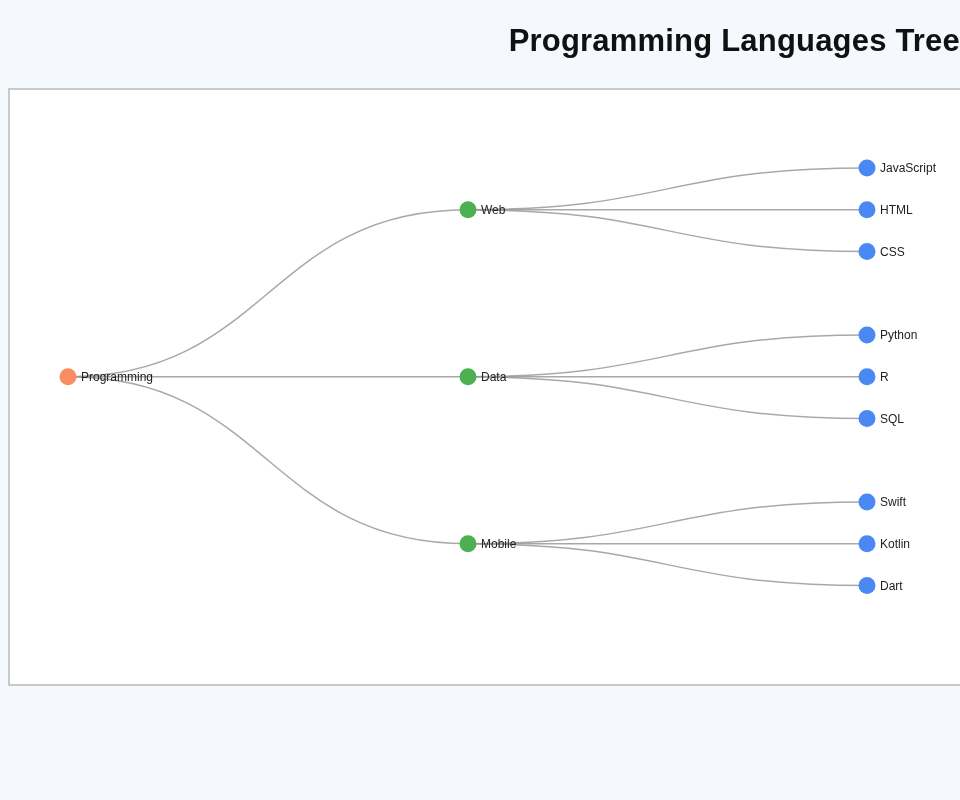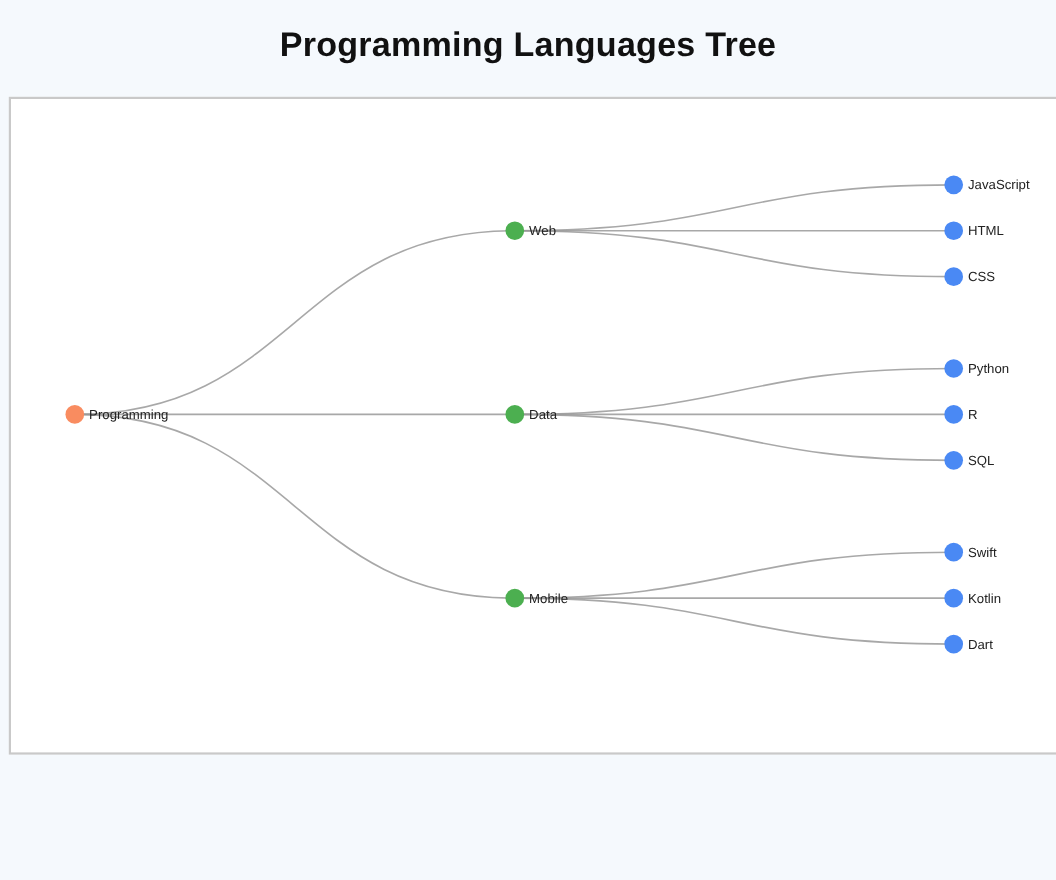--- a/index.html
+++ b/index.html
@@ -5,21 +5,21 @@
   html, body {
     margin: 0; padding: 0;
     width: 960px; height: 800px;
     background: #f5f9fd;
     overflow: hidden;
     font-family: "Liberation Sans", sans-serif;
   }
   .title {
     margin: 0;
     padding-top: 23px;
-    text-align: center;
+    text-align: right;
     font-size: 31px;
     font-weight: 700;
     letter-spacing: 0.2px;
     color: #111111;
     font-family: "Liberation Sans", sans-serif;
   }
   .panel {
     position: absolute;
     left: 8px;
     top: 88px;

